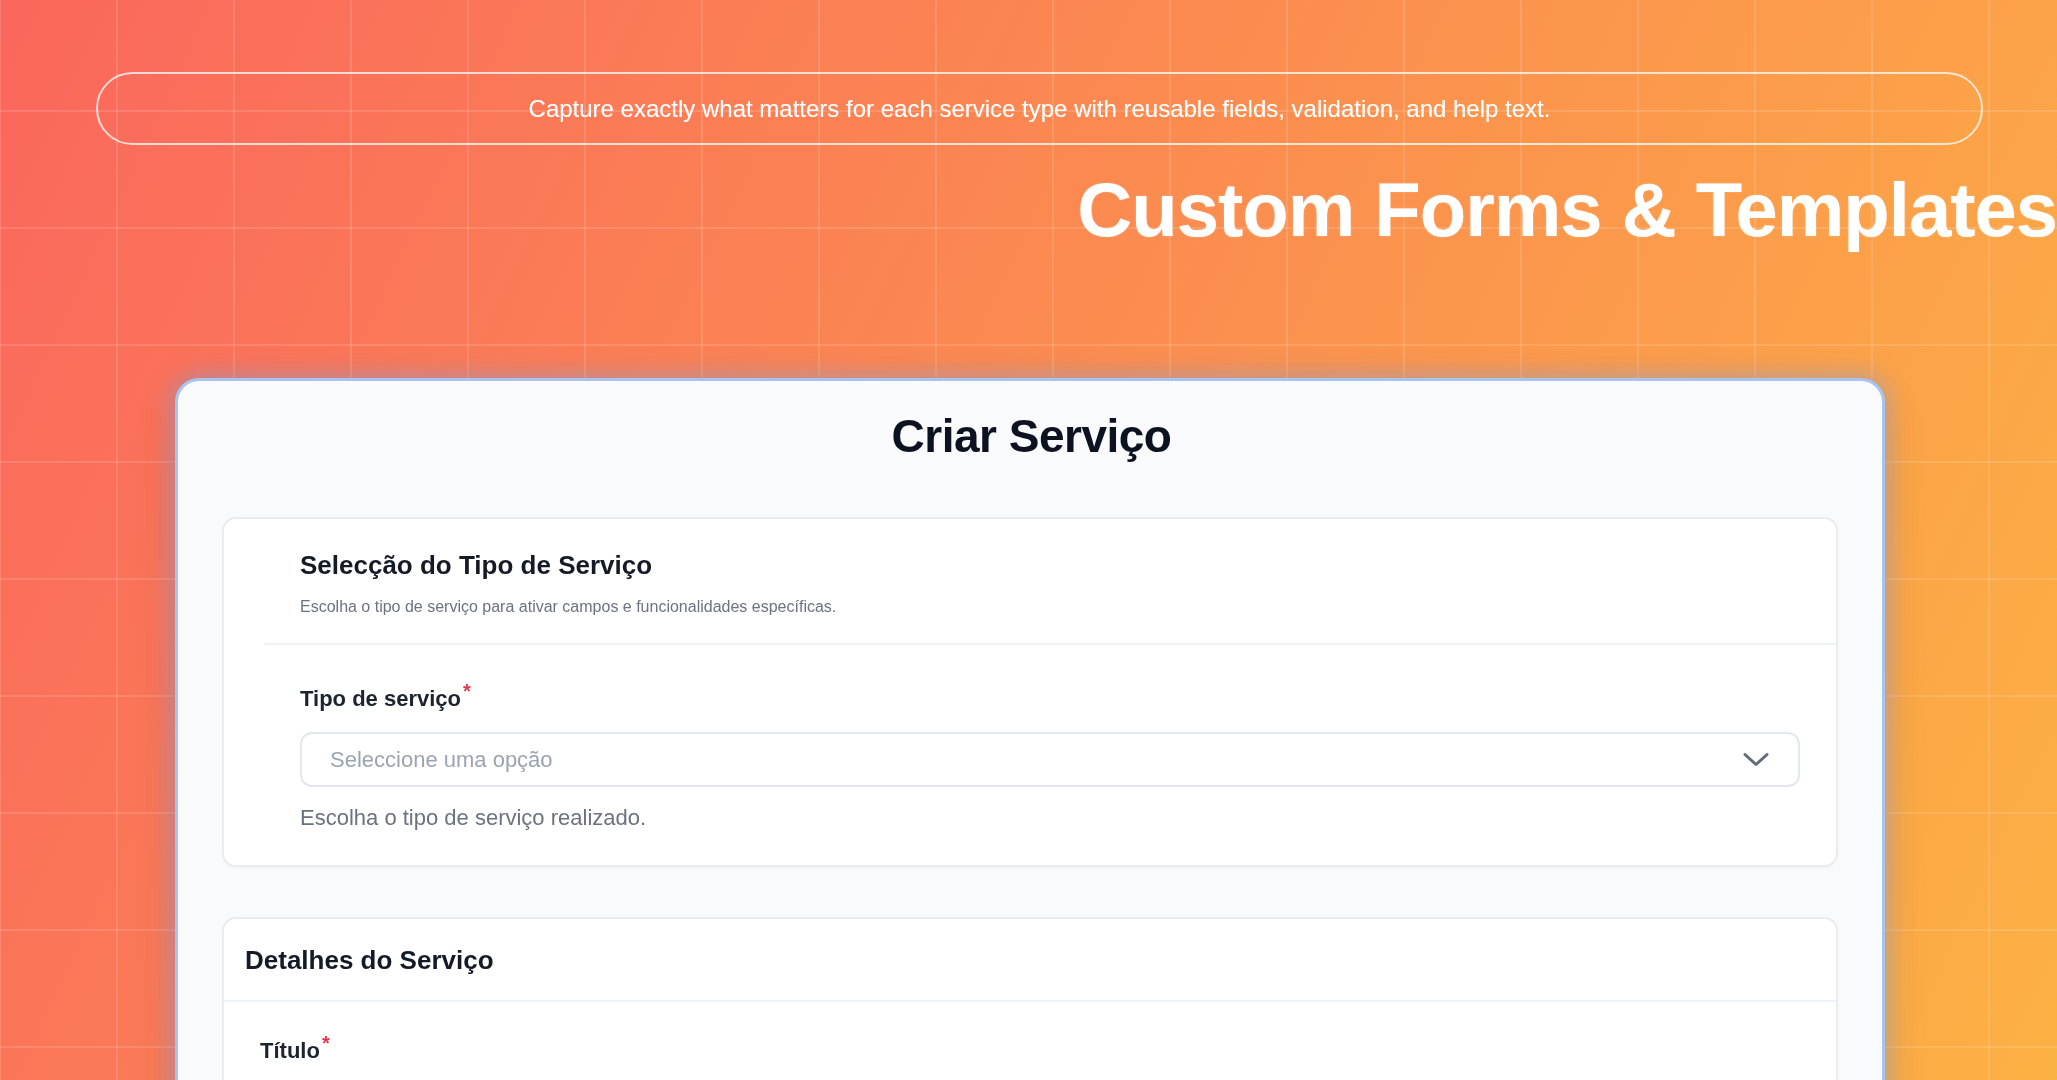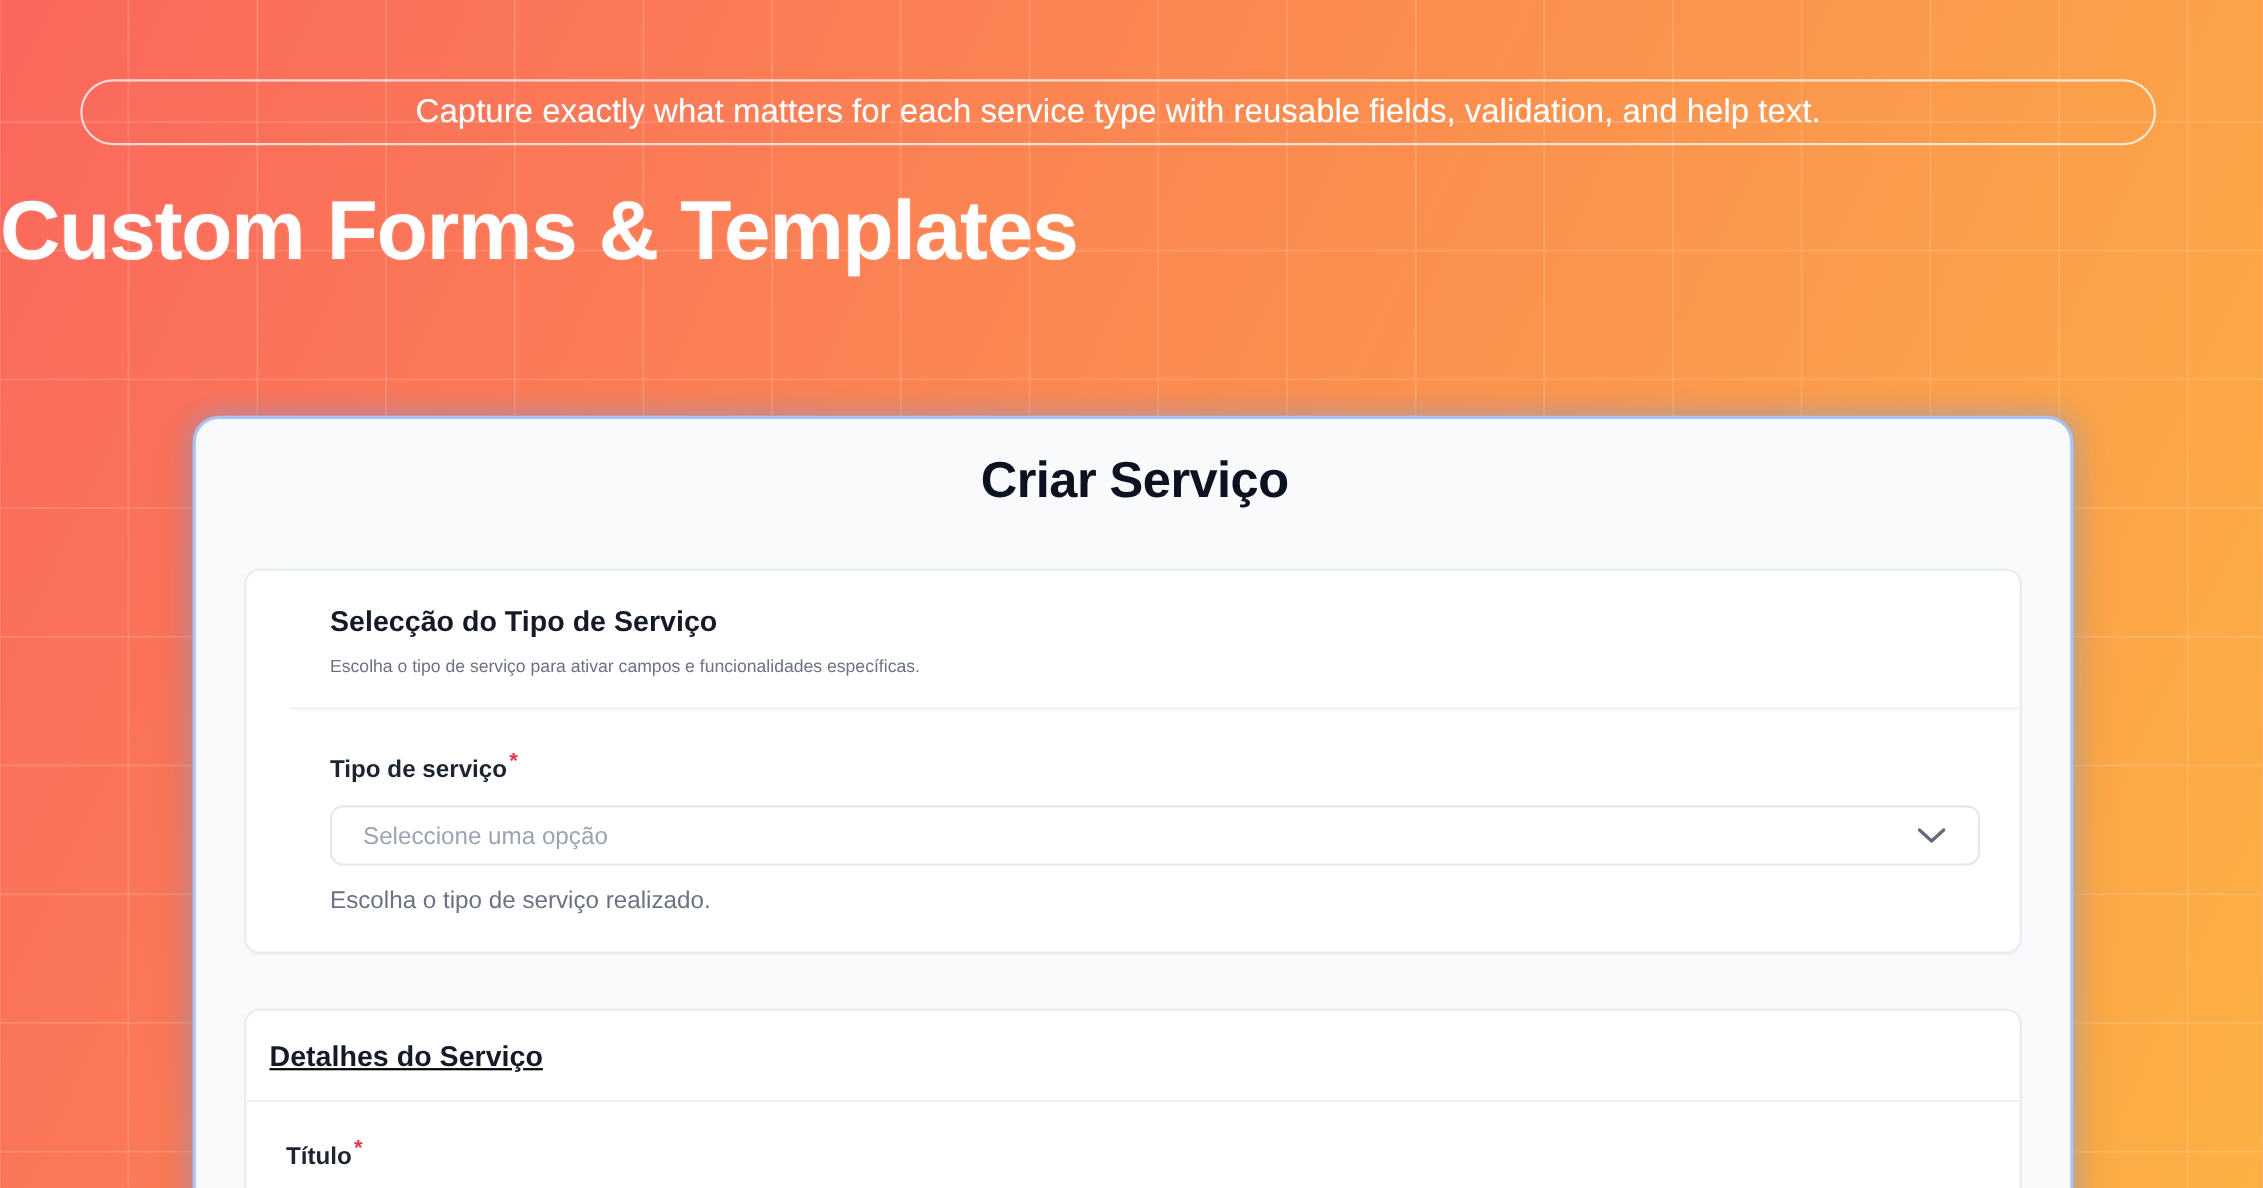--- a/index.html
+++ b/index.html
@@ -19,31 +19,31 @@
     position:absolute; inset:0;
     background-image:
       linear-gradient(rgba(255,255,255,0.13) 2px, transparent 2px),
       linear-gradient(90deg, rgba(255,255,255,0.13) 2px, transparent 2px);
     background-size:117px 117px;
     background-position:116px 110px;
     pointer-events:none;
   }
   
   .banner-pill {
-    position:absolute; left:73px; top:72px;
-    width:1887px; height:60px;
+    position:absolute; left:96px; top:72px;
+    width:1887px; height:73px;
     border:2px solid rgba(255,255,255,0.75);
     border-radius:999px;
     display:flex; align-items:center; justify-content:center;
-    color:#ffffff; font-size:30px; font-weight:500;
+    color:#ffffff; font-size:24px; font-weight:500;
     text-shadow:0 0 1px rgba(255,255,255,0.4);
   }
   .hero-title {
     position:absolute; left:0; right:0; top:160px;
-    text-align:left;
+    text-align:right;
     color:#ffffff; font-size:76px; font-weight:700;
     line-height:100px; letter-spacing:-1px;
     text-shadow:0 0 2px rgba(255,255,255,0.3);
   }
   
   .form-card {
     position:absolute; left:175px; top:378px;
     width:1710px; height:780px;
     background:#f8fafc;
     border:3px solid #a7c3ee;
@@ -59,21 +59,21 @@
   .panel {
     background:#ffffff;
     border:2px solid #e9edf2;
     border-radius:14px;
     box-shadow:0 1px 2px rgba(16,24,40,0.04);
     overflow:hidden;
   }
   .panel-1 { margin-top:53px;padding-left:40px; }
   .panel-2 { margin-top:50px; height:400px; }
   .panel-header { padding:30px 36px 22px 36px; }
-  .panel-header.compact { padding:25px 36px 24px 21px;text-decoration:underline; }
+  .panel-header.compact { padding:25px 36px 24px 21px; }
   .panel-title { color:#141b26; font-size:26px; font-weight:700; line-height:32px; }
   .panel-subtitle { margin-top:12px; color:#6b7280; font-size:16px; line-height:28px; }
   .panel-divider { border:none; border-top:2px solid #eef1f5; }
   .panel-body { padding:40px 36px 34px 36px; }
   .panel-body.grid-2 {
     display:grid; grid-template-columns:1fr 1fr; gap:40px;
     padding:35px 36px 34px 36px;
   }
   .field-label {
     color:#1c2430; font-size:22px; font-weight:700; line-height:27px;

